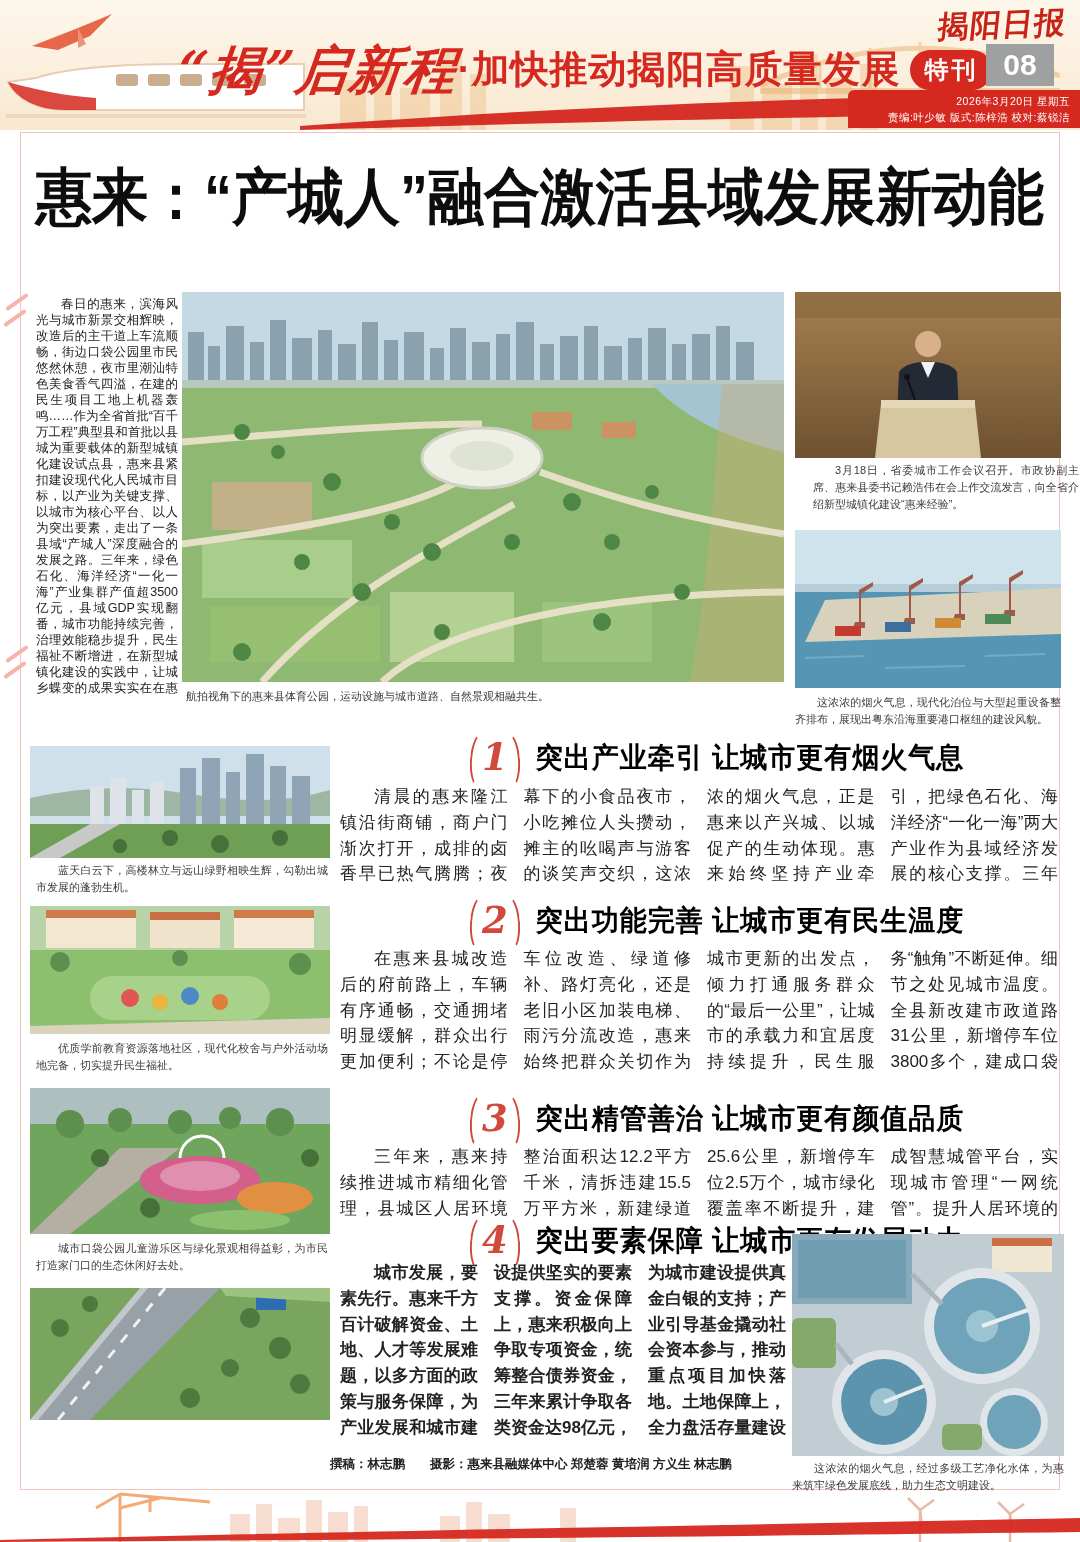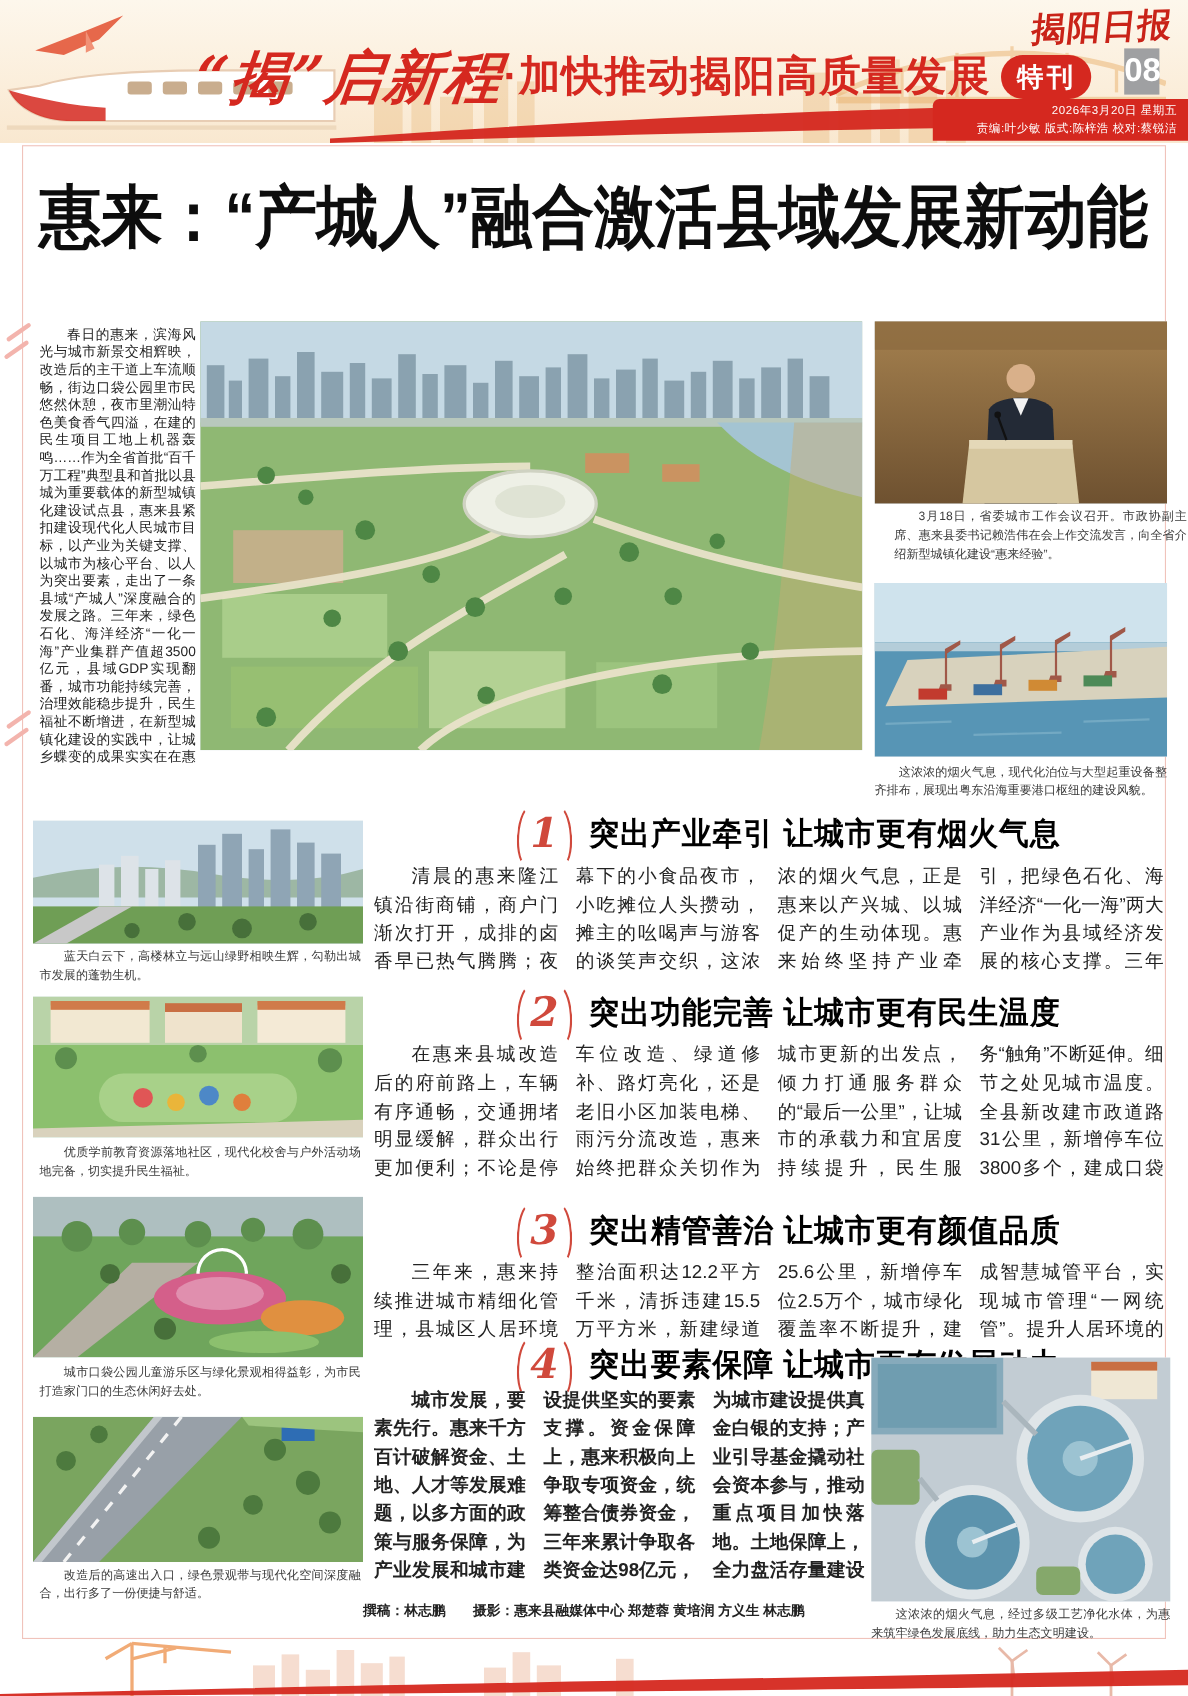--- a/index.html
+++ b/index.html
@@ -11,21 +11,21 @@
           background:linear-gradient(180deg,#fdf7ec 0%,#fbeedb 60%,#f9e8d0 100%);overflow:hidden;}
   .hz{position:absolute;opacity:.55;}
   .banner-title{position:absolute;left:178px;top:36px;white-space:nowrap;}
   .banner-script{font-family:"DejaVu Serif",serif;font-style:italic;font-weight:bold;
                  font-size:52px;color:#d5281f;letter-spacing:2px;transform:skewX(-6deg);display:inline-block;}
   .banner-rest{font-size:38px;font-weight:900;color:#d5281f;letter-spacing:1px;vertical-align:6px;}
   .banner-badge{display:inline-block;vertical-align:10px;margin-left:10px;background:#d5281f;color:#fff;
                 font-size:24px;font-weight:bold;padding:4px 14px;border-radius:22px;letter-spacing:3px;}
   .np-logo{position:absolute;right:14px;top:4px;font-family:"DejaVu Serif",serif;font-weight:bold;
            font-size:31px;color:#c92318;transform:rotate(-2deg) skewX(-8deg);letter-spacing:1px;}
-  .page-num{position:absolute;right:26px;top:44px;width:32px;height:42px;background:#9fa0a2;
+  .page-num{position:absolute;right:26px;top:44px;width:68px;height:42px;background:#9fa0a2;
             color:#fff;font-size:30px;font-weight:bold;text-align:center;line-height:42px;}
   .red-strip{position:absolute;right:0;top:90px;width:232px;height:38px;background:#d5281f;
              color:#fff;text-align:right;padding:3px 10px 0 0;box-sizing:border-box;
              border-radius:6px 0 0 0;}
   .red-strip div{font-size:10.5px;line-height:16px;letter-spacing:.5px;}
 
   
   .frame{position:absolute;left:20px;top:132px;width:1038px;height:1356px;
          border:1px solid #f0c3bb;}
   .deco-zig{position:absolute;width:26px;height:4px;background:#f3b4ad;border-radius:2px;}
@@ -205,20 +205,21 @@
         <circle cx="260" cy="340" r="8"></circle>
           <circle cx="500" cy="300" r="8"></circle>
           <circle cx="60" cy="360" r="9"></circle>
       </g>
       <g fill="#d98a5d" opacity=".8">
           <rect x="350" y="120" width="40" height="18"></rect>
           <rect x="420" y="130" width="34" height="16"></rect>
         </g>
     </svg>
   </div>
+  <div class="caption" style="left:186px;top:688px;width:580px;">航拍视角下的惠来县体育公园，运动设施与城市道路、自然景观相融共生。</div>
 
   <div class="photo" style="left:795px;top:292px;width:266px;height:166px;">
     <svg viewBox="0 0 266 166" preserveAspectRatio="none">
       <defs>
         <linearGradient id="hall" x1="0" y1="0" x2="0" y2="1">
           <stop offset="0" stop-color="#a5814f"></stop>
             <stop offset="1" stop-color="#6e5130"></stop>
         </linearGradient>
       </defs>
       <rect width="266" height="166" fill="url(#hall)"></rect>
@@ -380,21 +381,20 @@
           <circle cx="270" cy="96" r="10"></circle>
         <circle cx="200" cy="80" r="9"></circle>
           <circle cx="160" cy="110" r="10"></circle>
           <circle cx="30" cy="40" r="9"></circle>
           <circle cx="60" cy="16" r="8"></circle>
       </g>
       <rect x="226" y="8" width="30" height="14" fill="#2e6db4"></rect>
       <path d="M190 0 L300 0 L300 14 L196 8 Z" fill="#9cc47e"></path>
     </svg>
   </div>
-  <div class="caption indent" style="left:36px;top:1424px;width:292px;">改造后的高速出入口，绿色景观带与现代化空间深度融合，出行多了一份便捷与舒适。</div>
 
   <div class="sec-head" style="left:470px;top:1218px;">
     <span class="sec-num">4</span>
     <span class="sec-title">突出要素保障  让城市更有发展动力</span>
   </div>
   <div class="body-cols cols3" style="left:340px;top:1260px;width:446px;height:192px;">城市发展，要素先行。惠来千方百计破解资金、土地、人才等发展难题，以多方面的政策与服务保障，为产业发展和城市建设提供坚实的要素支撑。资金保障上，惠来积极向上争取专项资金，统筹整合债券资金，三年来累计争取各类资金达98亿元，为城市建设提供真金白银的支持；产业引导基金撬动社会资本参与，推动重点项目加快落地。土地保障上，全力盘活存量建设用地，三年来处置批而未供土地1.4万亩、闲置土地4000多亩，盘活低效用地3万亩，为项目落地腾出空间；一批重点项目三个月内落地开工，跑出建设“加速度”。人才保障上，实施“百万英才汇南粤”行动，2025年以来累计引进高层次人才305名，落实人才公寓、子女入学等配套政策，让人才引得进、留得住、用得好，“百千万人才”集聚效应逐步显现，为县域高质量发展注入源头活水。</div>
 
   <div class="photo" style="left:792px;top:1234px;width:272px;height:222px;">
     <svg viewBox="0 0 272 222" preserveAspectRatio="none">
       <rect width="272" height="222" fill="#c2ccd3"></rect>

